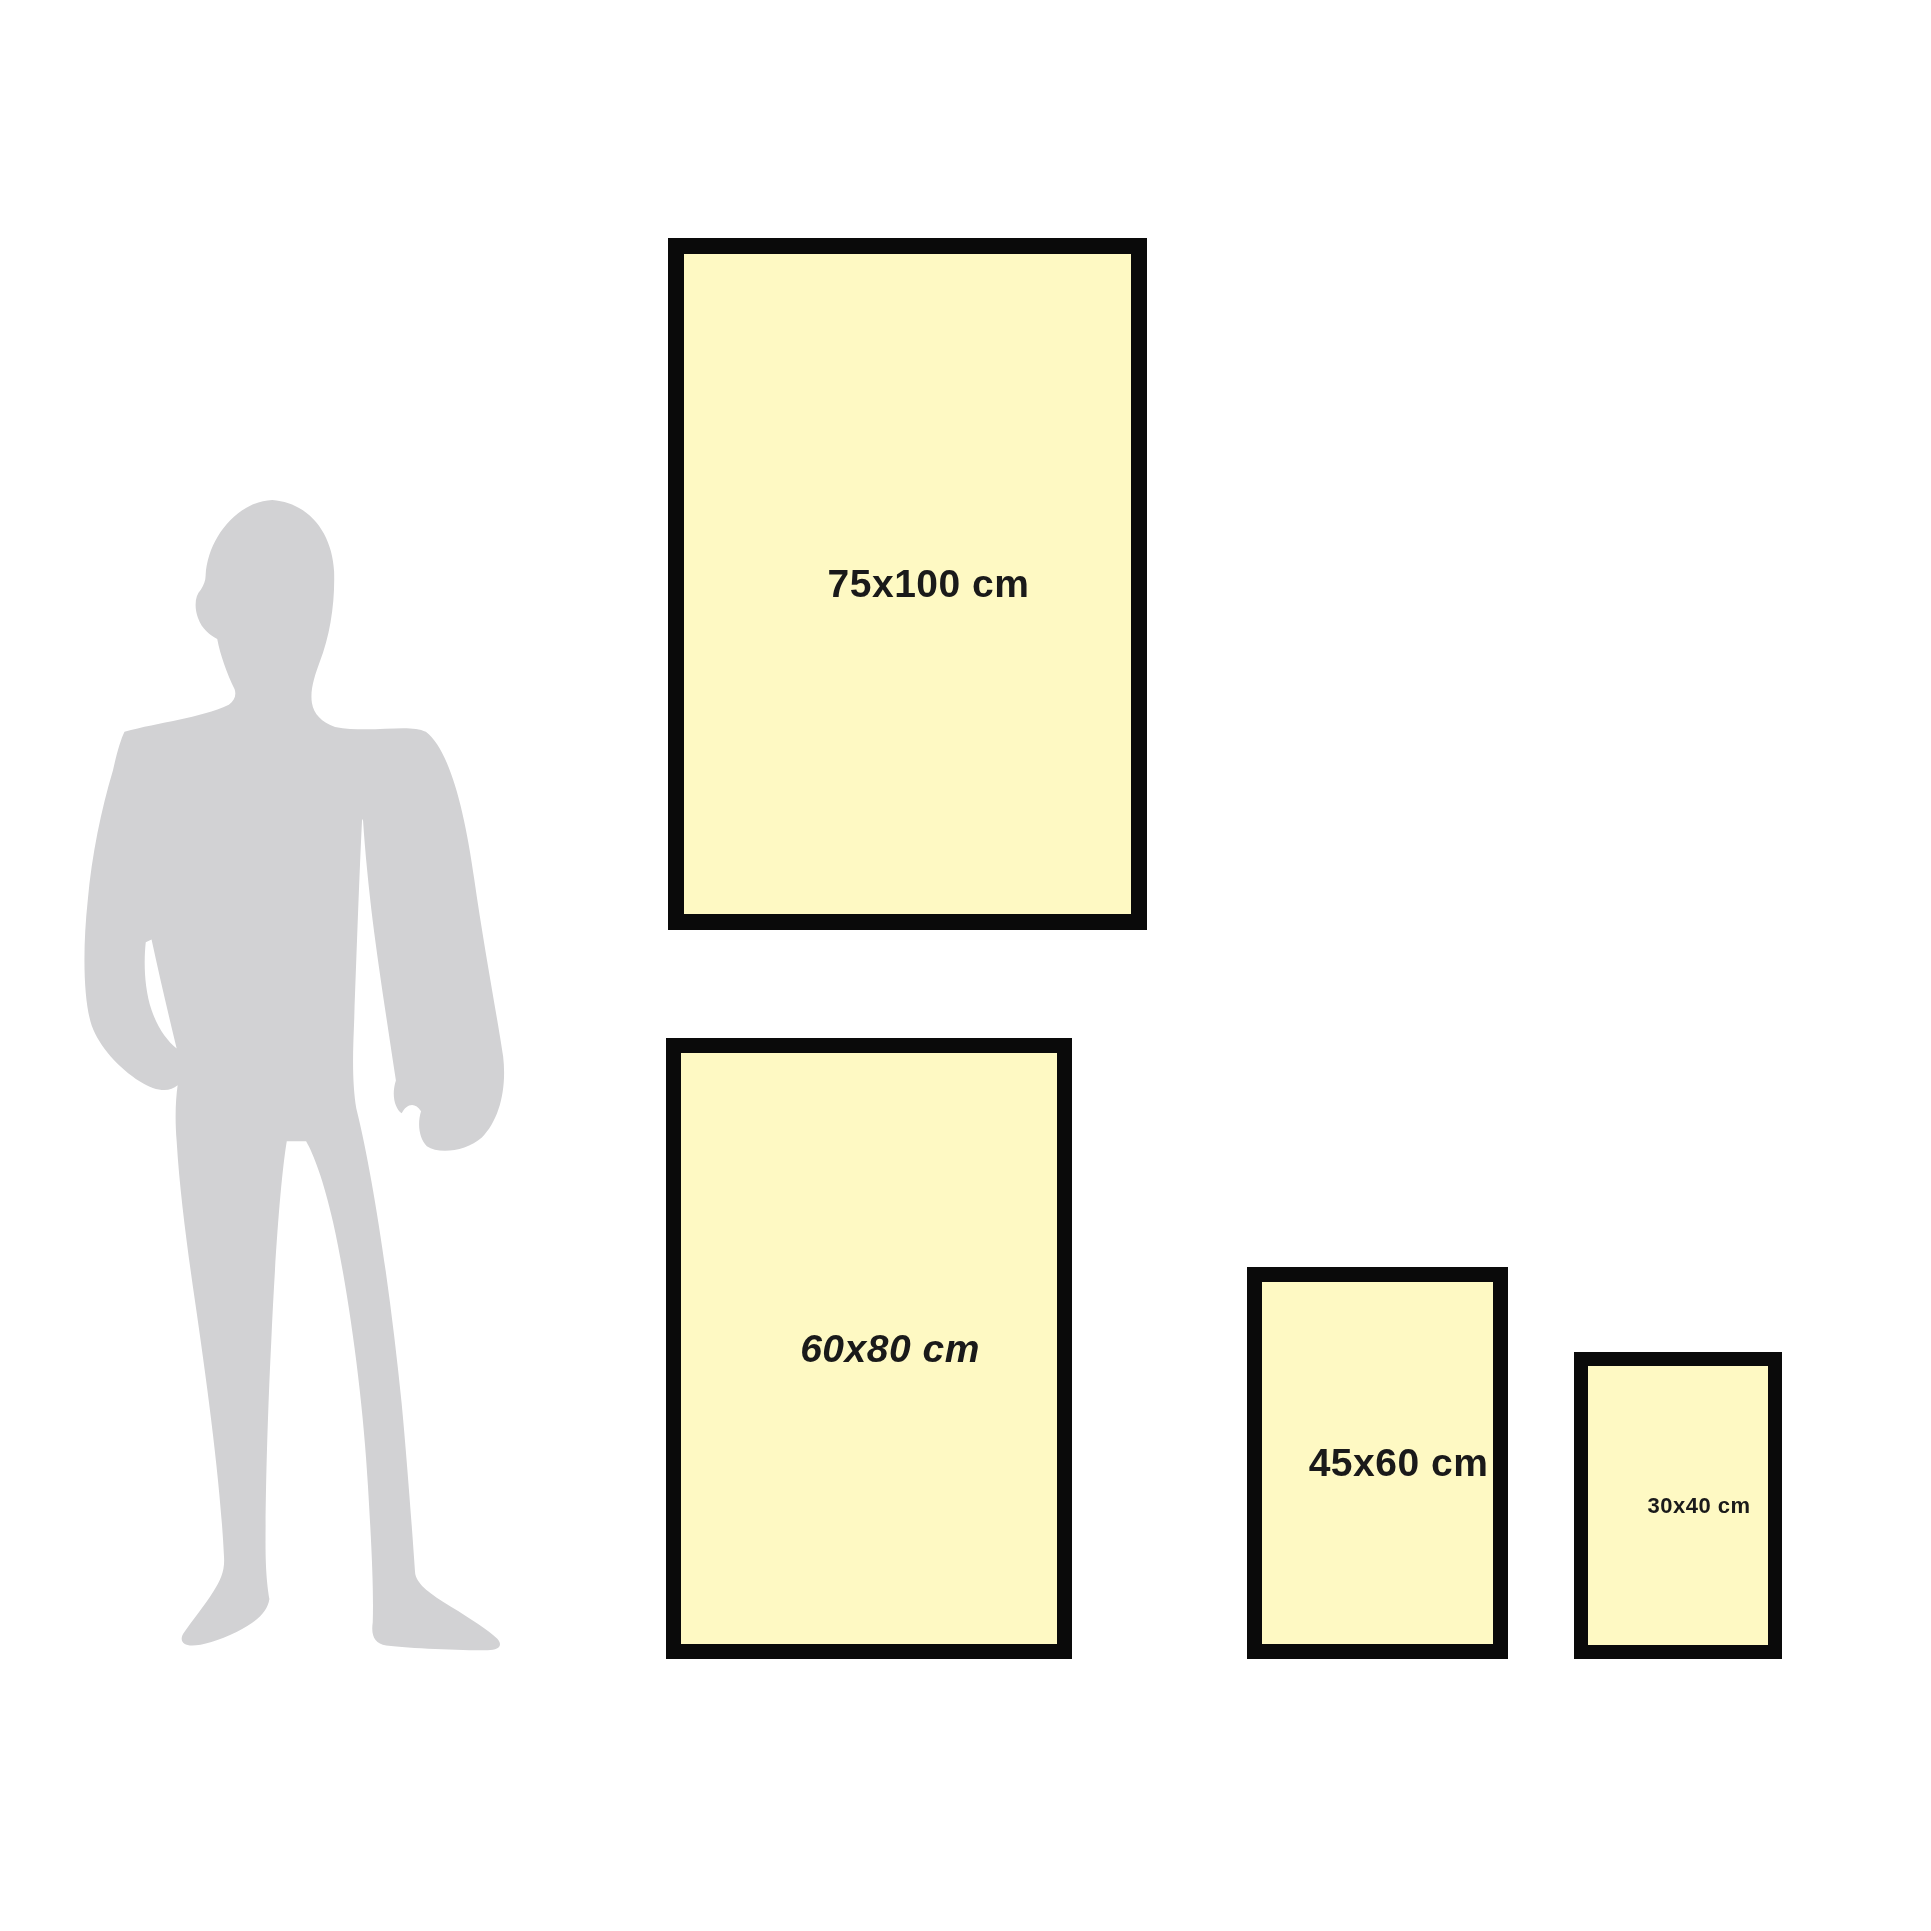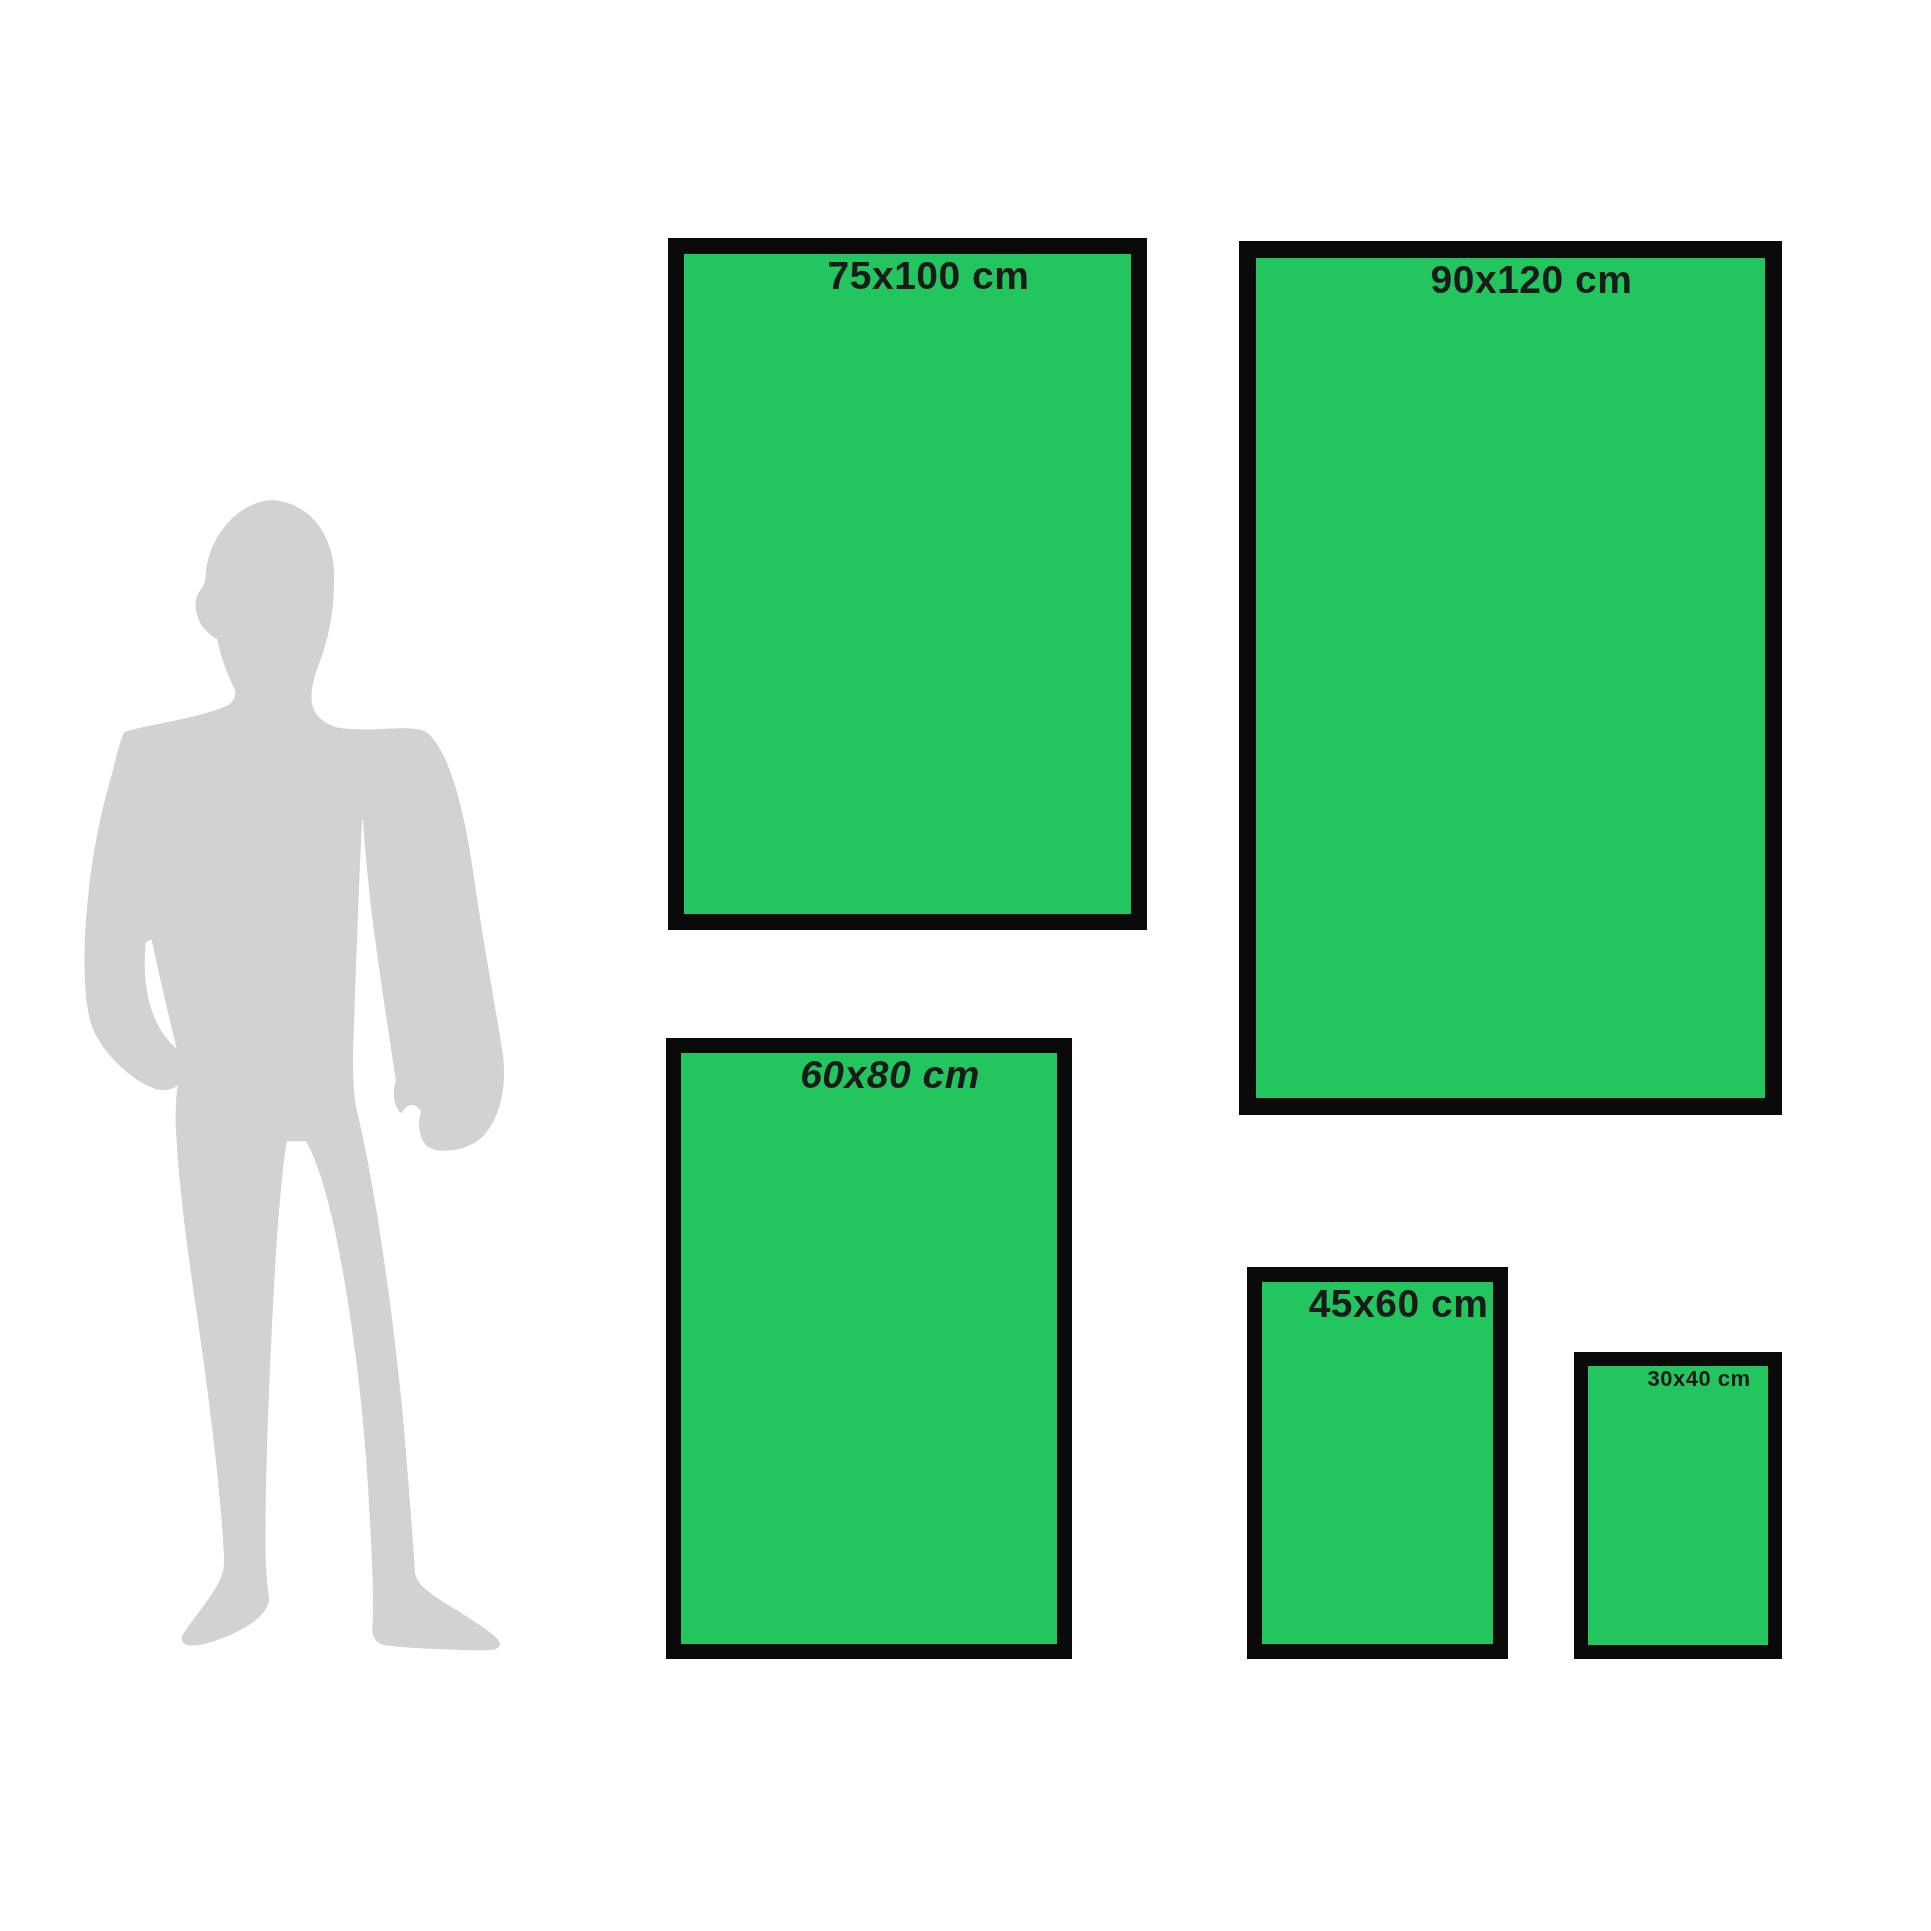--- a/index.html
+++ b/index.html
@@ -7,23 +7,24 @@
     position: relative;
     width: 1931px;
     height: 1931px;
     background: #ffffff;
     font-family: "Liberation Sans", sans-serif;
     overflow: hidden;
   }
   .frame {
     position: absolute;
     box-sizing: border-box;
-    background: #22c55e;
+    background: #fef9c3;
     border: 16.4px solid #0a0a0a;
     display: flex;
+    align-items: center;
     justify-content: center;
     padding-left: 42px;
   }
   .frame .size-label {
     color: #1a1a1a;
     font-weight: 700;
     font-size: 39px;
     letter-spacing: 0.5px;
     white-space: nowrap;
   }
@@ -103,23 +104,20 @@
       C126 88 128 84 128 78
       C130 40 160 2 197 0
       Z"></path>
     <path class="gap-shape" d="M72 455 C80 492 90 535 98 568 C88 560 78 546 72 528 C64 504 64 476 66 458 Z"></path>
   </svg>
 
   <div class="frame frame-75x100">
     <span class="size-label">75x100 cm</span>
   </div>
 
-  <div class="frame frame-90x120">
-    <span class="size-label">90x120 cm</span>
-  </div>
 
   <div class="frame frame-60x80">
     <span class="size-label">60x80 cm</span>
   </div>
 
   <div class="frame frame-45x60">
     <span class="size-label">45x60 cm</span>
   </div>
 
   <div class="frame frame-30x40">

